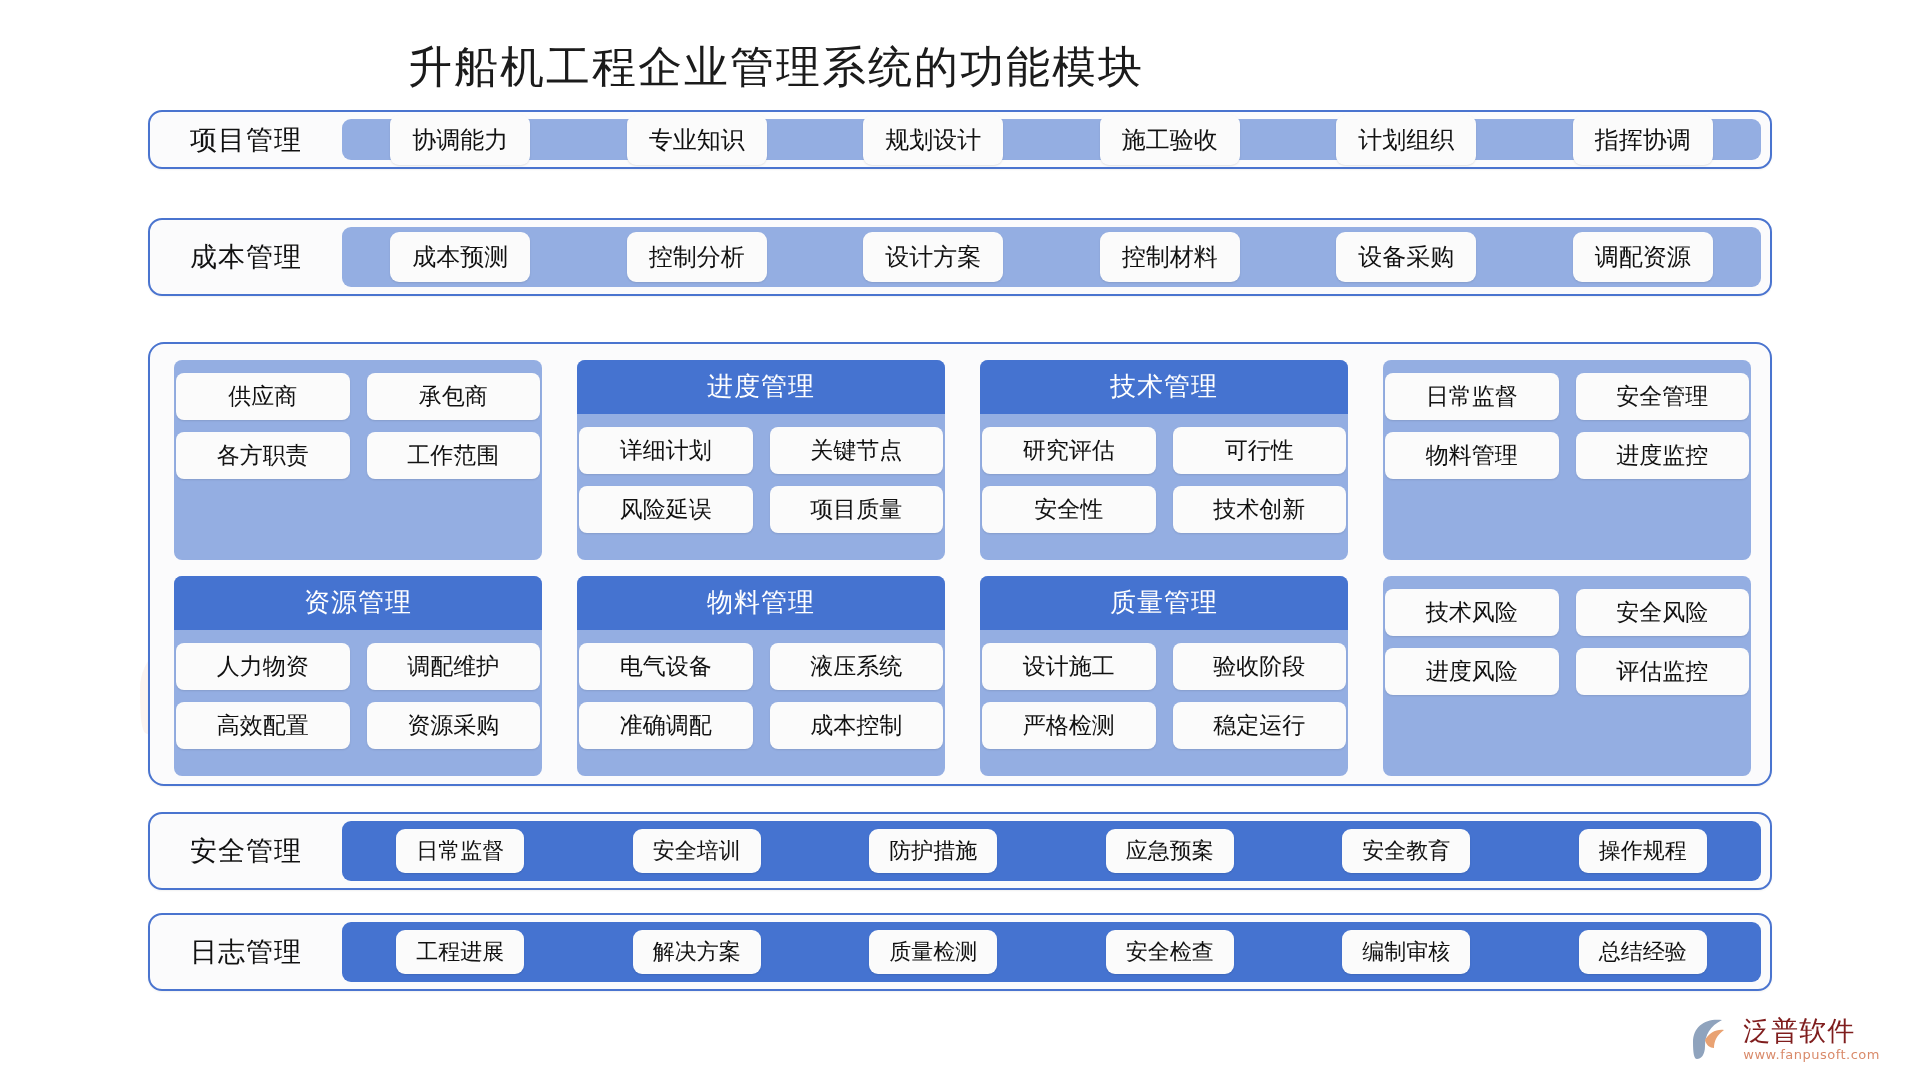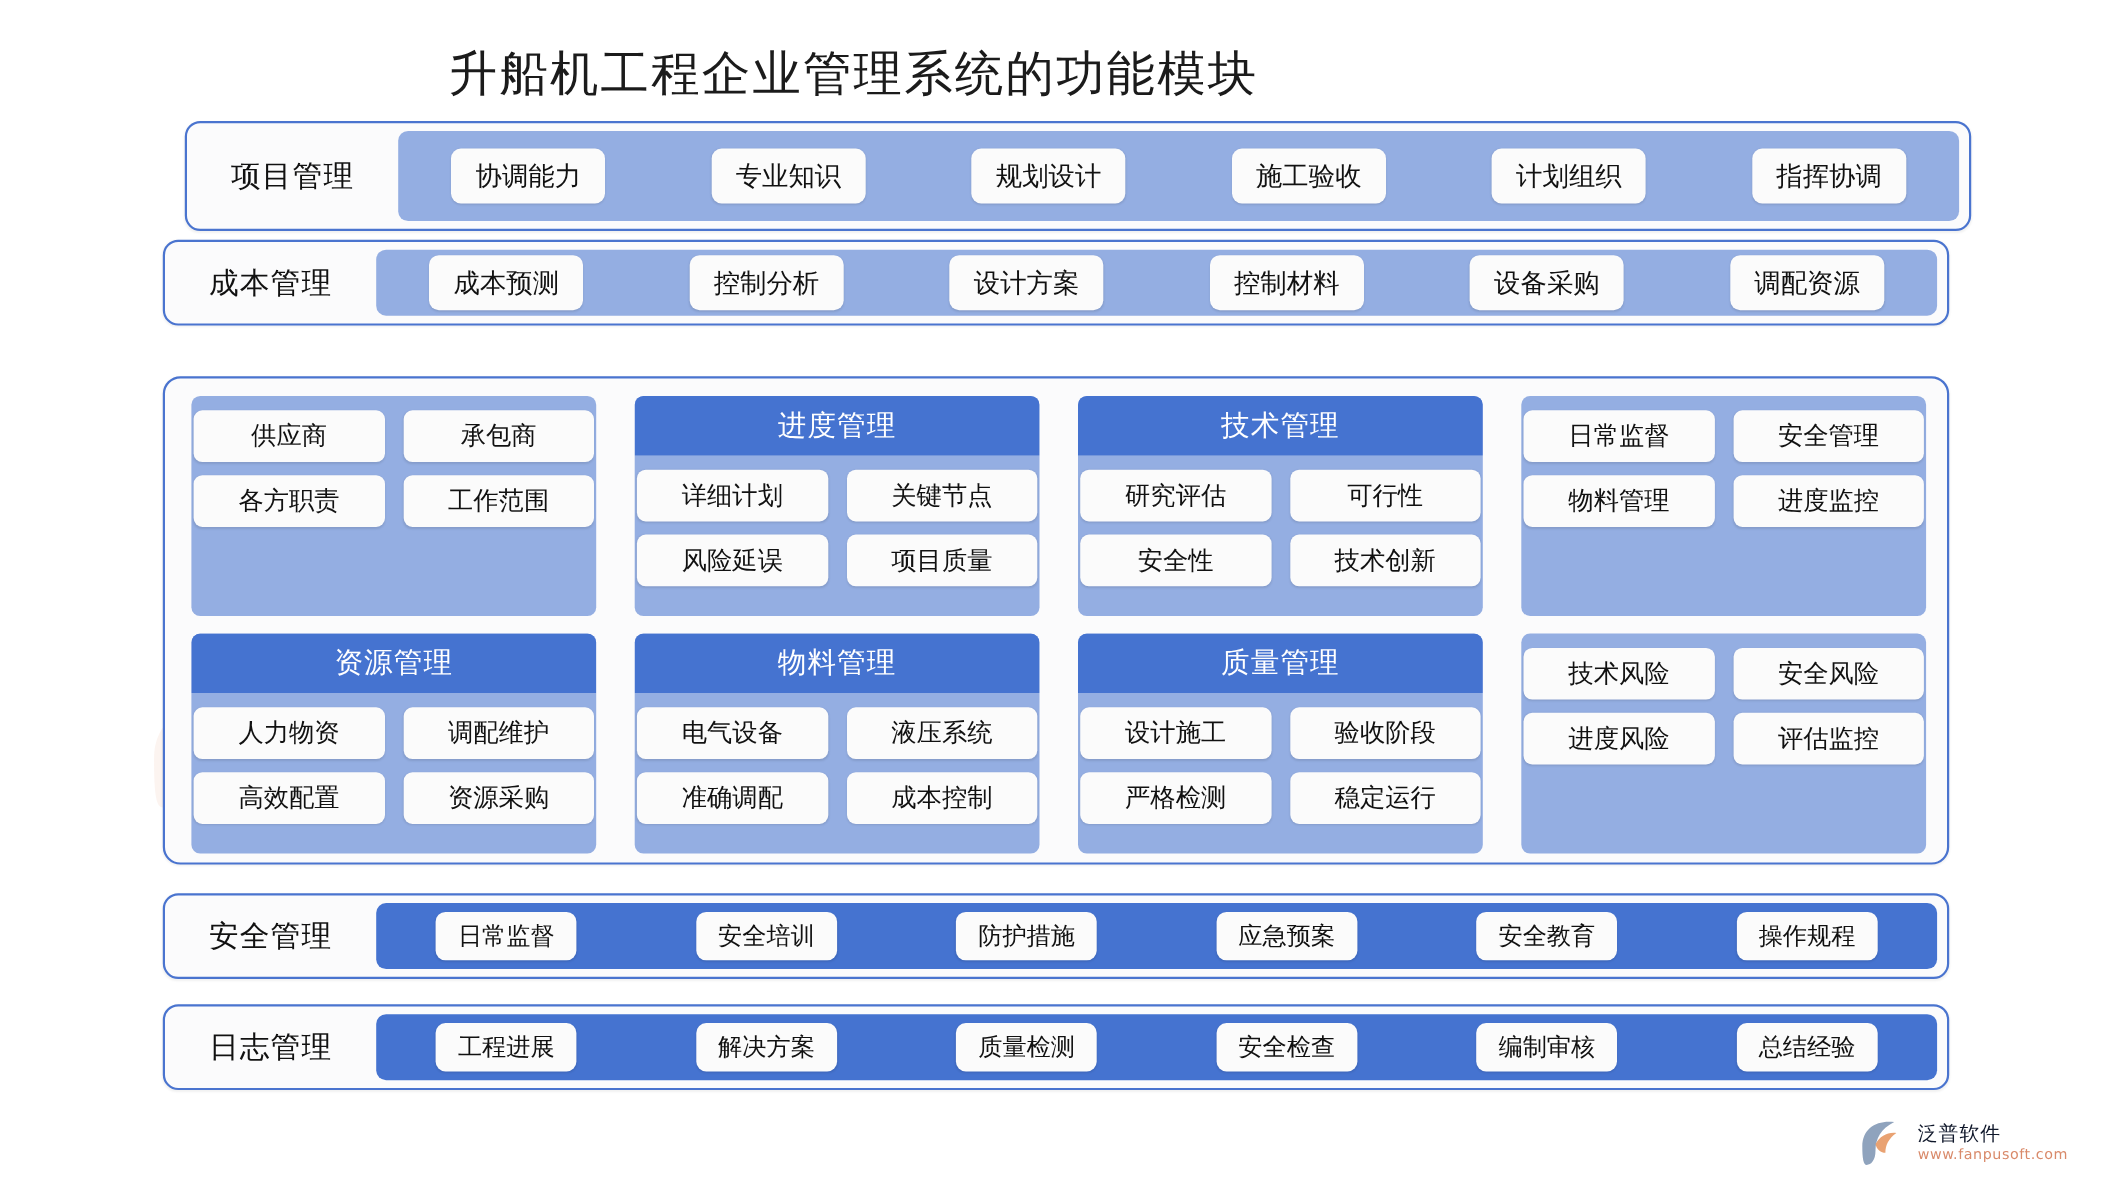--- a/index.html
+++ b/index.html
@@ -86,21 +86,21 @@
     background:#fbfbfb;border-radius:8px;
     font-size:23px;color:#111;text-align:center;
     padding:8px 0;white-space:nowrap;
     box-shadow:0 1px 2px rgba(0,0,0,.10);
   }
 
   
   .brand{position:absolute;right:40px;bottom:18px;display:flex;align-items:center;gap:8px;z-index:3;}
   .brand-mark{width:46px;height:46px;position:relative;}
   .brand-text{display:flex;flex-direction:column;line-height:1;}
-  .brand-name{font-size:18px;color:#0f172a;letter-spacing:1px;}
+  .brand-name{font-size:27px;color:#7f1d1d;letter-spacing:1px;}
   .brand-url{font-size:13px;color:#d98a6a;letter-spacing:.5px;font-family:"DejaVu Sans","Liberation Sans",sans-serif;margin-top:4px;}
 </style>
 </head>
 <body>
 
 <div class="wm wm-left">
   <svg width="120" height="110" viewBox="0 0 120 110" aria-hidden="true">
     <path d="M10 60 C10 20 45 5 80 10 C55 22 40 42 40 70 C40 92 30 104 18 104 C12 104 10 92 10 60 Z" fill="#e9a98a"></path>
   </svg>
 </div>
@@ -111,21 +111,21 @@
     </svg>
     <div>
       <div class="wm-txt">泛普</div>
       <div class="wm-txt" style="font-size:15px;margin-top:4px;">FANPU</div>
     </div>
   </div>
 </div>
 
 <div class="page-title">升船机工程企业管理系统的功能模块</div>
 
-<div class="wide-row" id="row-project" style="top:110px;height:100px;margin-left:20px;">
+<div class="wide-row" id="row-project" style="top:110px;height:59px;">
   <div class="row-label">项目管理</div>
   <div class="row-band band-light">
     <div class="pill">协调能力</div>
     <div class="pill">专业知识</div>
     <div class="pill">规划设计</div>
     <div class="pill">施工验收</div>
     <div class="pill">计划组织</div>
     <div class="pill">指挥协调</div>
   </div>
 </div>

